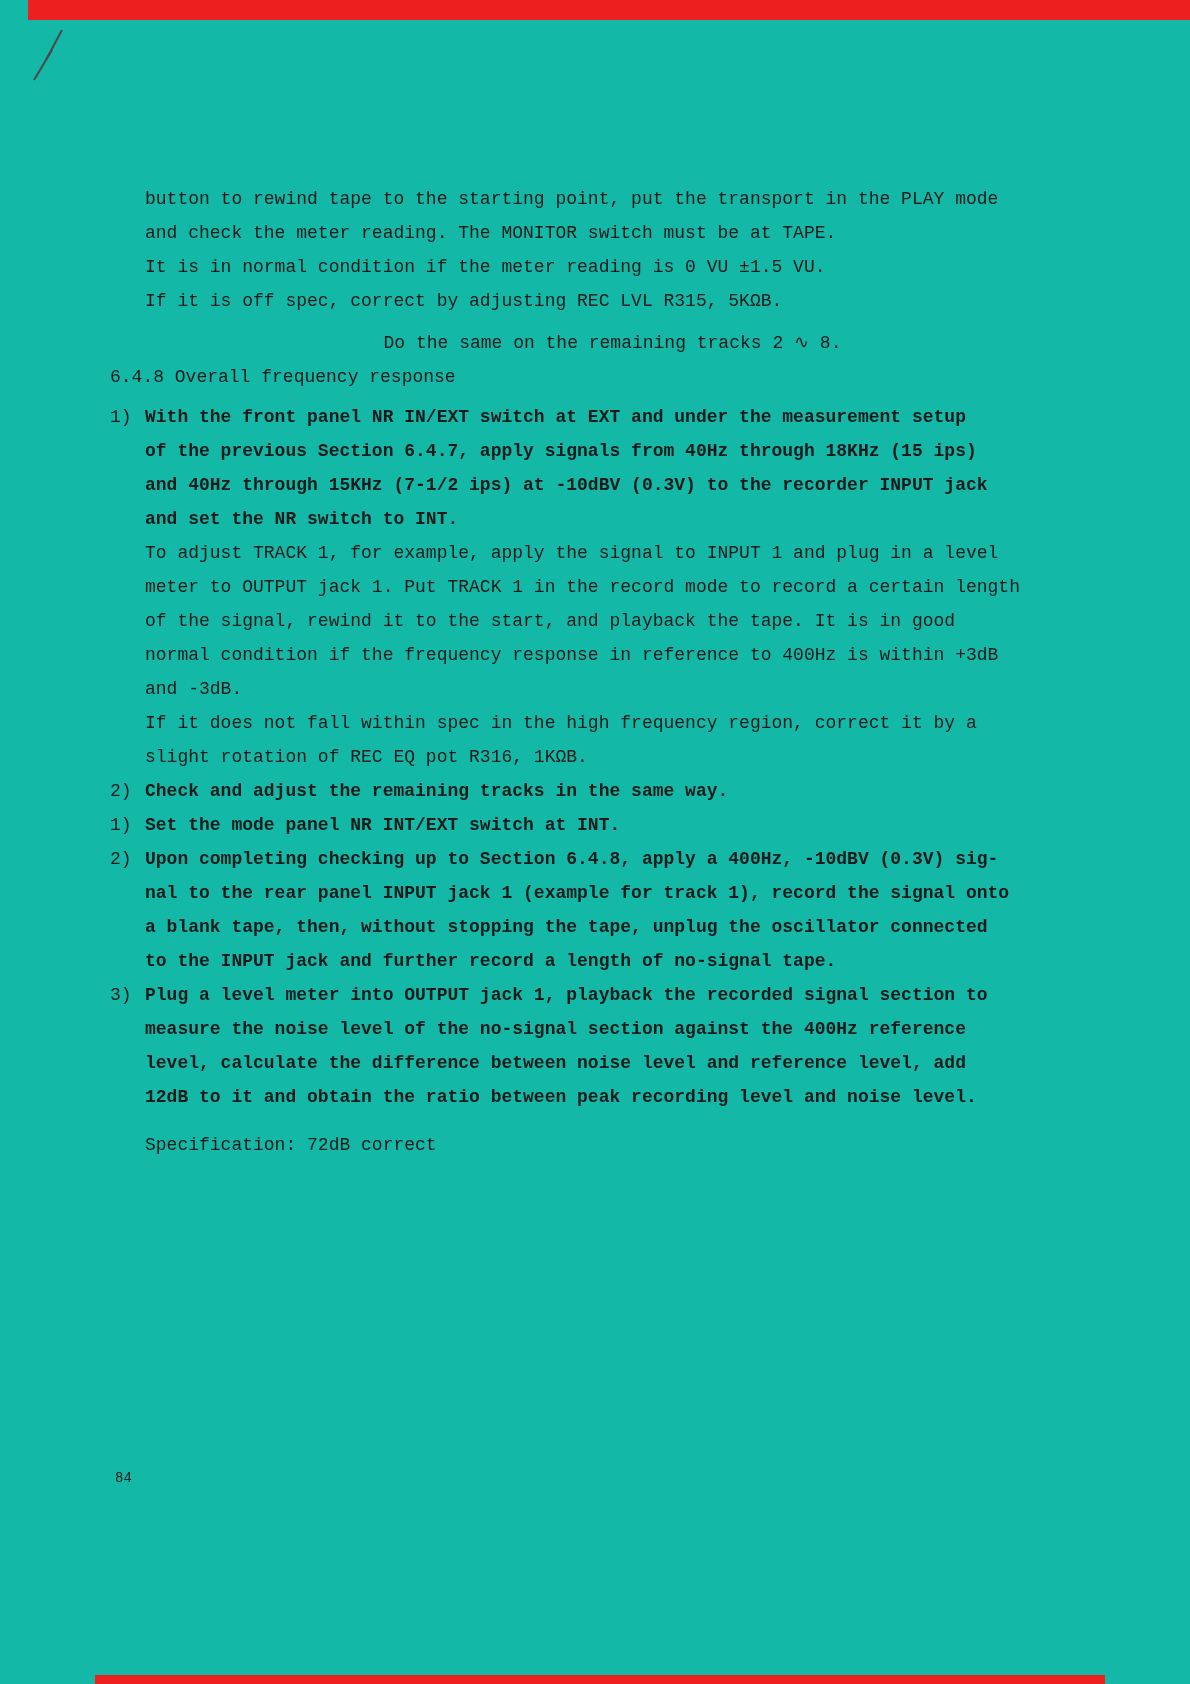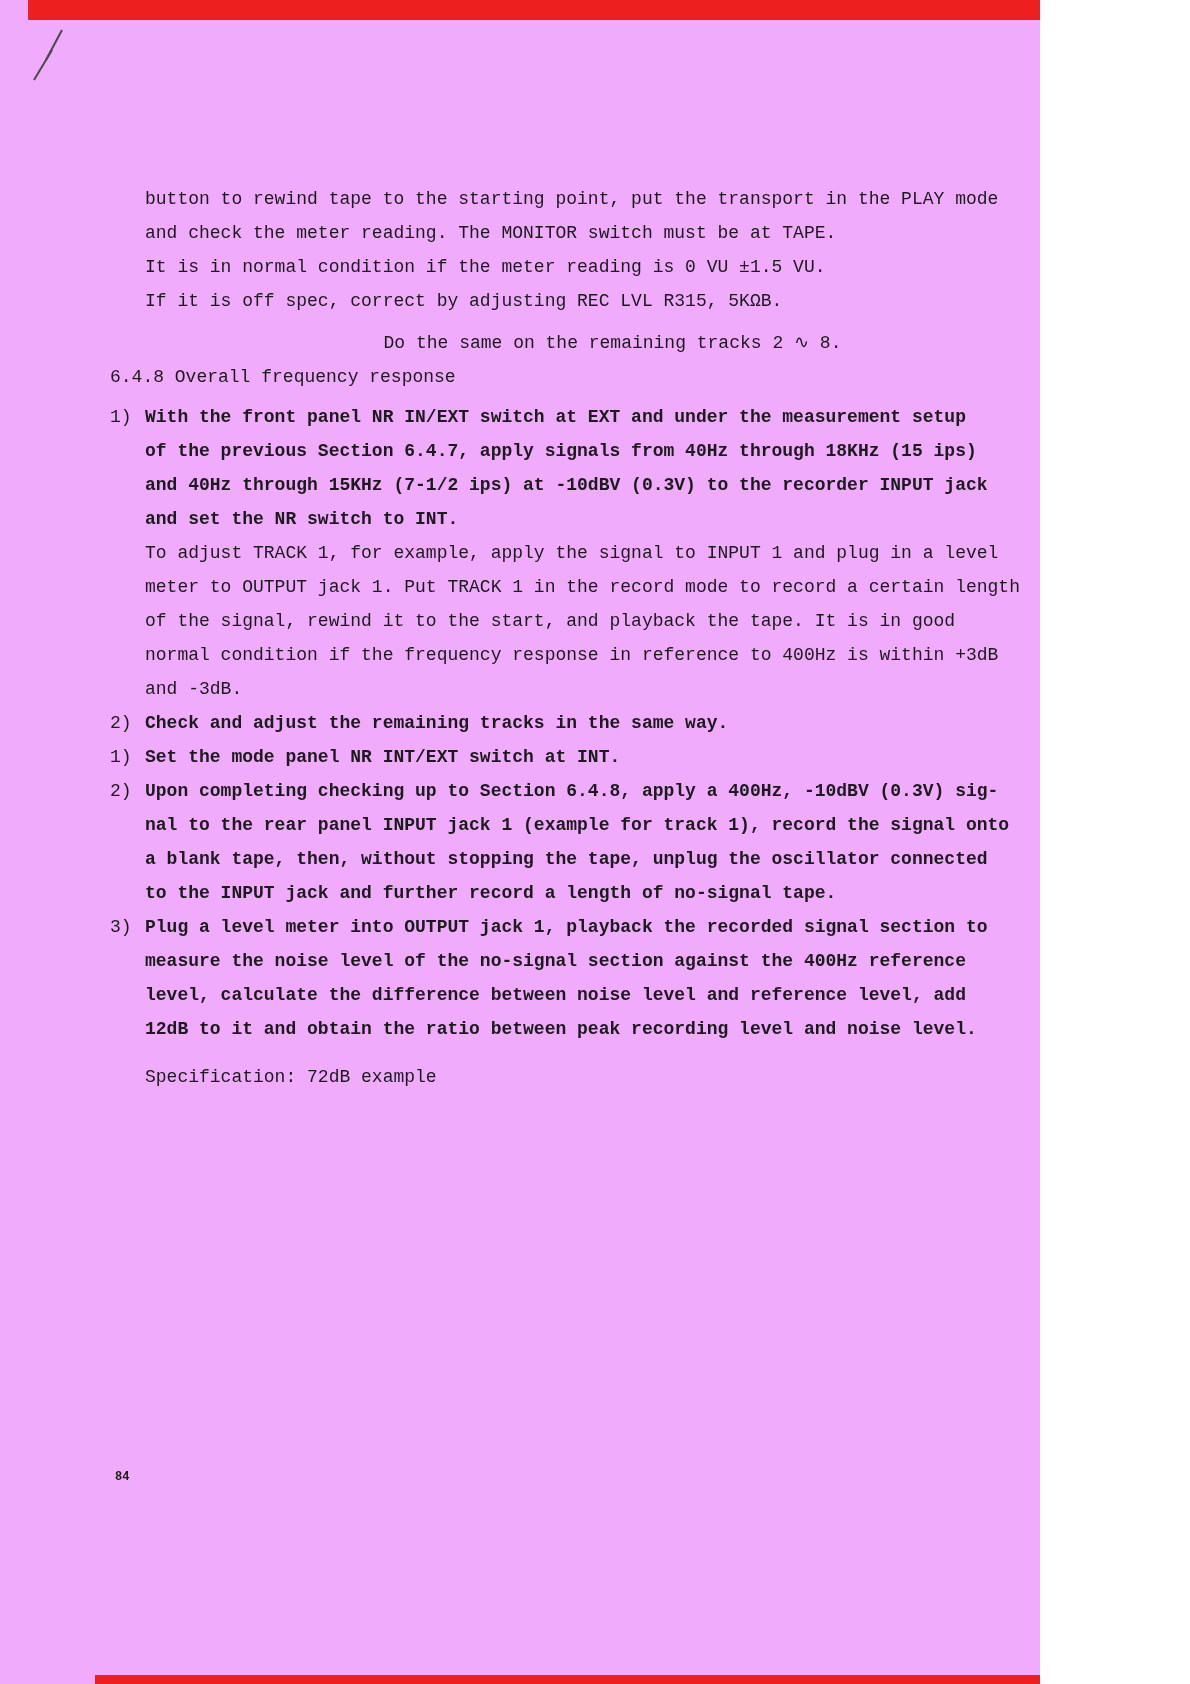--- a/index.html
+++ b/index.html
@@ -1,20 +1,20 @@
 <!DOCTYPE html>
 <html><head>
 <meta charset="utf-8">
 <style>
   html,body { margin:0; padding:0; }
   .page {
     position:relative;
-    width:1040px;
+    width:1190px;
     height:1684px;
-    background:#f0abfc;
+    background:#14b8a6;
     overflow:hidden;
     font-family:"Liberation Mono","DejaVu Sans Mono",monospace;
     color:#1b1b1b;
   }
   .scan-bar { position:absolute; background:#ee1f1f; }
   .scan-bar.top { top:0; left:28px; right:0; height:20px; }
   .scan-bar.bottom { bottom:0; left:95px; width:1010px; height:9px; }
   .pen-marks { position:absolute; top:22px; left:24px; }
   .content {
     position:absolute;
@@ -30,22 +30,21 @@
   .heading { margin-bottom:6px; }
   .item { display:flex; }
   .item .marker { width:35px; flex:0 0 35px; }
   .item .itext { flex:1; white-space:pre-line;font-weight:bold; }
   .spec { margin-top:14px; padding-left:35px; }
   .spec-line2 { padding-left:200px; }
   .page-number {
     position:absolute;
     left:115px;
     top:1470px;
-    font-size:12px;
-    font-weight:bold;
+    font-size:14px;
   }
 </style>
 </head>
 <body>
 
 <div class="page">
 
   <div class="scan-bar top"></div>
   <div class="scan-bar bottom"></div>
 
@@ -72,20 +71,22 @@
 and 40Hz through 15KHz (7-1/2 ips) at -10dBV (0.3V) to the recorder INPUT jack
 and set the NR switch to INT.</div>
     </div>
 
     <div class="block para">To adjust TRACK 1, for example, apply the signal to INPUT 1 and plug in a level
 meter to OUTPUT jack 1. Put TRACK 1 in the record mode to record a certain length
 of the signal, rewind it to the start, and playback the tape. It is in good
 normal condition if the frequency response in reference to 400Hz is within +3dB
 and -3dB.</div>
 
+    <div class="block para">If it does not fall within spec in the high frequency region, correct it by a
+slight rotation of REC EQ pot R316, 1KΩB.</div>
 
     <div class="item">
       <span class="marker">2)</span>
       <div class="itext">Check and adjust the remaining tracks in the same way.</div>
     </div>
 
 
     <div class="item">
       <span class="marker">1)</span>
       <div class="itext">Set the mode panel NR INT/EXT switch at INT.</div>
@@ -100,19 +101,19 @@
     </div>
 
     <div class="item">
       <span class="marker">3)</span>
       <div class="itext">Plug a level meter into OUTPUT jack 1, playback the recorded signal section to
 measure the noise level of the no-signal section against the 400Hz reference
 level, calculate the difference between noise level and reference level, add
 12dB to it and obtain the ratio between peak recording level and noise level.</div>
     </div>
 
-    <div class="block spec">Specification: 72dB example</div>
+    <div class="block spec">Specification: 72dB correct</div>
 
   </div>
 
   <div class="page-number">84</div>
 
 </div>
 
 </body></html>

